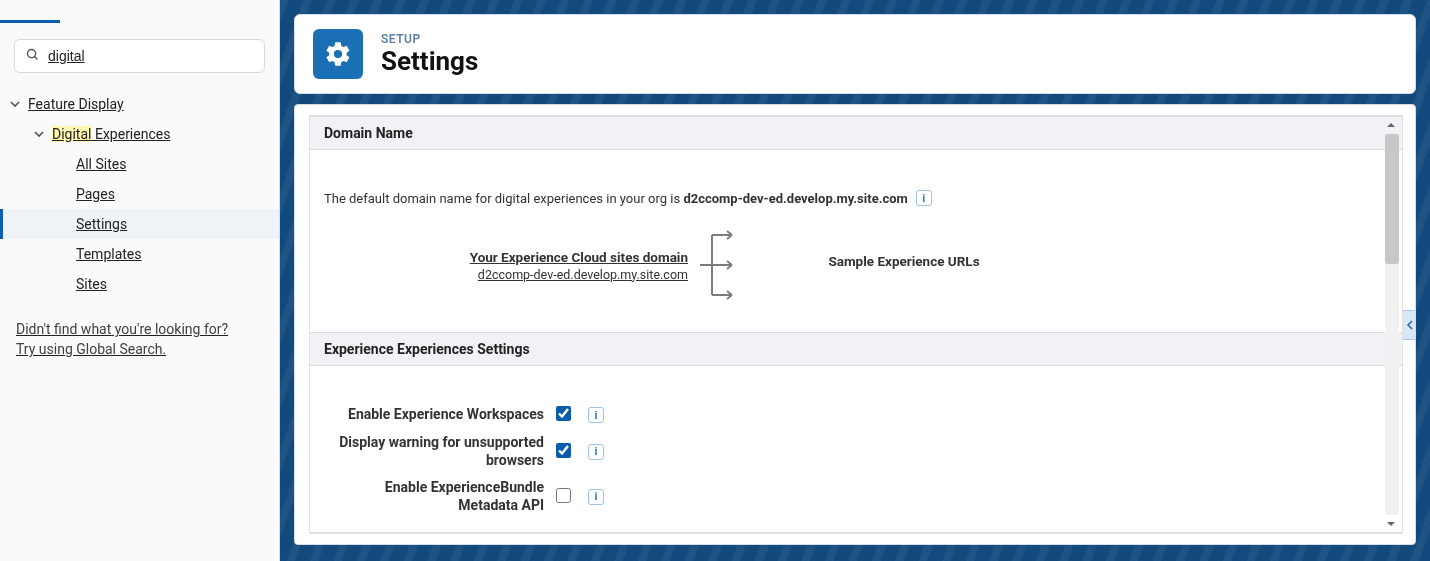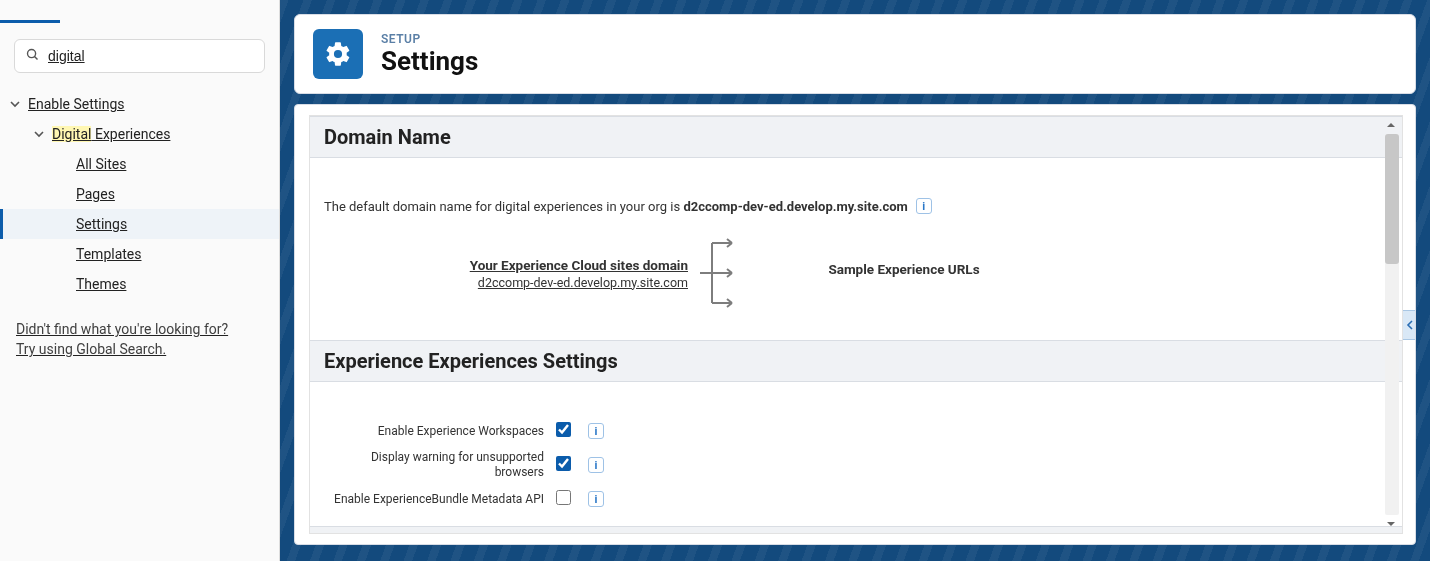--- a/index.html
+++ b/index.html
@@ -122,21 +122,21 @@
     height: 100%;
     overflow: auto;
     position: relative;
   }
   .section-hdr {
     background: #f0f2f5;
     border-top: 1px solid #d9dde3;
     border-bottom: 1px solid #d9dde3;
     padding: 8px 14px;
     font-weight: 700;
-    font-size: 20px;
+    font-size: 14px;
     color: #222;
   }
   .section-body { padding: 10px 14px 18px 14px; font-size: 13px; color: #333; margin-top: 30px; }
   .infoline { display:flex; align-items:center; gap:8px; }
   .info-btn {
     width: 16px; height: 16px; border:1px solid #9ec2e6; border-radius:3px;
     display:inline-flex; align-items:center; justify-content:center;
     color:#2a77c7; font-size:11px; font-weight:700; background:#fff;
     line-height:1;
   }
@@ -150,21 +150,21 @@
   .diag-left { text-align: right; padding-right: 6px; text-decoration: underline; }
   .diag-left .lbl { font-weight: 700; font-size: 13.5px; margin-bottom: 2px;}
   .diag-left .dom { font-size: 12.5px; color: #333; }
   .diag-mid { position: relative; height: 90px; }
   .diag-right { }
   .sample-hdr { font-weight: 700; font-size: 13.5px; text-align: center; margin-bottom: 8px; width: 320px;}
   .url-row { font-size: 13px; margin: 7px 0; color:#333; }
   .url-row b { font-weight: 700; }
 
   .settings-grid { display: grid; grid-template-columns: 220px 20px 24px; row-gap: 10px; column-gap: 12px; align-items:center;}
-  .settings-grid .slabel { text-align: right; font-size: 12px; font-weight: 400; color:#333; line-height:1.25;}
+  .settings-grid .slabel { text-align: right; font-size: 14px; font-weight: 700; color:#333; line-height:1.25;}
   .cbx { width:15px; height:15px; accent-color:#0b5cab; }
 
   
   .scroll-btn { width:14px; height:14px; color:#666; display:flex; align-items:center; justify-content:center; }
   .scroll-top { position:absolute; top:2px; right:4px; }
   .scroll-bot { position:absolute; bottom:2px; right:4px; }
   .v-scrollbar-track { position:absolute; top:18px; bottom:18px; right:3px; width:14px; background:#f1f1f1; border-radius:2px;}
   .v-scrollbar-thumb { position:absolute; top:0; height:130px; right:0; width:14px; background:#c7c7c7; border-radius:3px;}
   .panel-tab {
     position:absolute;
@@ -197,21 +197,21 @@
       </div>
     </div>
 
     <nav class="tree">
       <div class="tree-row">
         <span class="chev">
           <svg width="10" height="10" viewBox="0 0 10 10">
               <path d="M1 3 L5 7 L9 3" fill="none" stroke="#555" stroke-width="1.6"></path>
             </svg>
         </span>
-        <span class="lbl">Enable Settings</span>
+        <span class="lbl">Feature Display</span>
       </div>
 
       <div class="tree-row level-1">
         <span class="chev">
           <svg width="10" height="10" viewBox="0 0 10 10">
               <path d="M1 3 L5 7 L9 3" fill="none" stroke="#555" stroke-width="1.6"></path>
             </svg>
         </span>
         <span class="lbl"><span class="hl">Digital</span><span> Experiences</span></span>
       </div>
@@ -223,21 +223,21 @@
           <div class="tree-row level-2">
             <span class="lbl">Pages</span>
           </div>
           <div class="tree-row level-2 active">
             <span class="lbl">Settings</span>
           </div>
           <div class="tree-row level-2">
             <span class="lbl">Templates</span>
           </div>
           <div class="tree-row level-2">
-            <span class="lbl">Themes</span>
+            <span class="lbl">Sites</span>
           </div>
         </div>
     </nav>
 
     <div class="sidebar-footer">
       <div>Didn't find what you're looking for?</div>
       <div>Try using Global Search.</div>
     </div>
   </aside>
 

